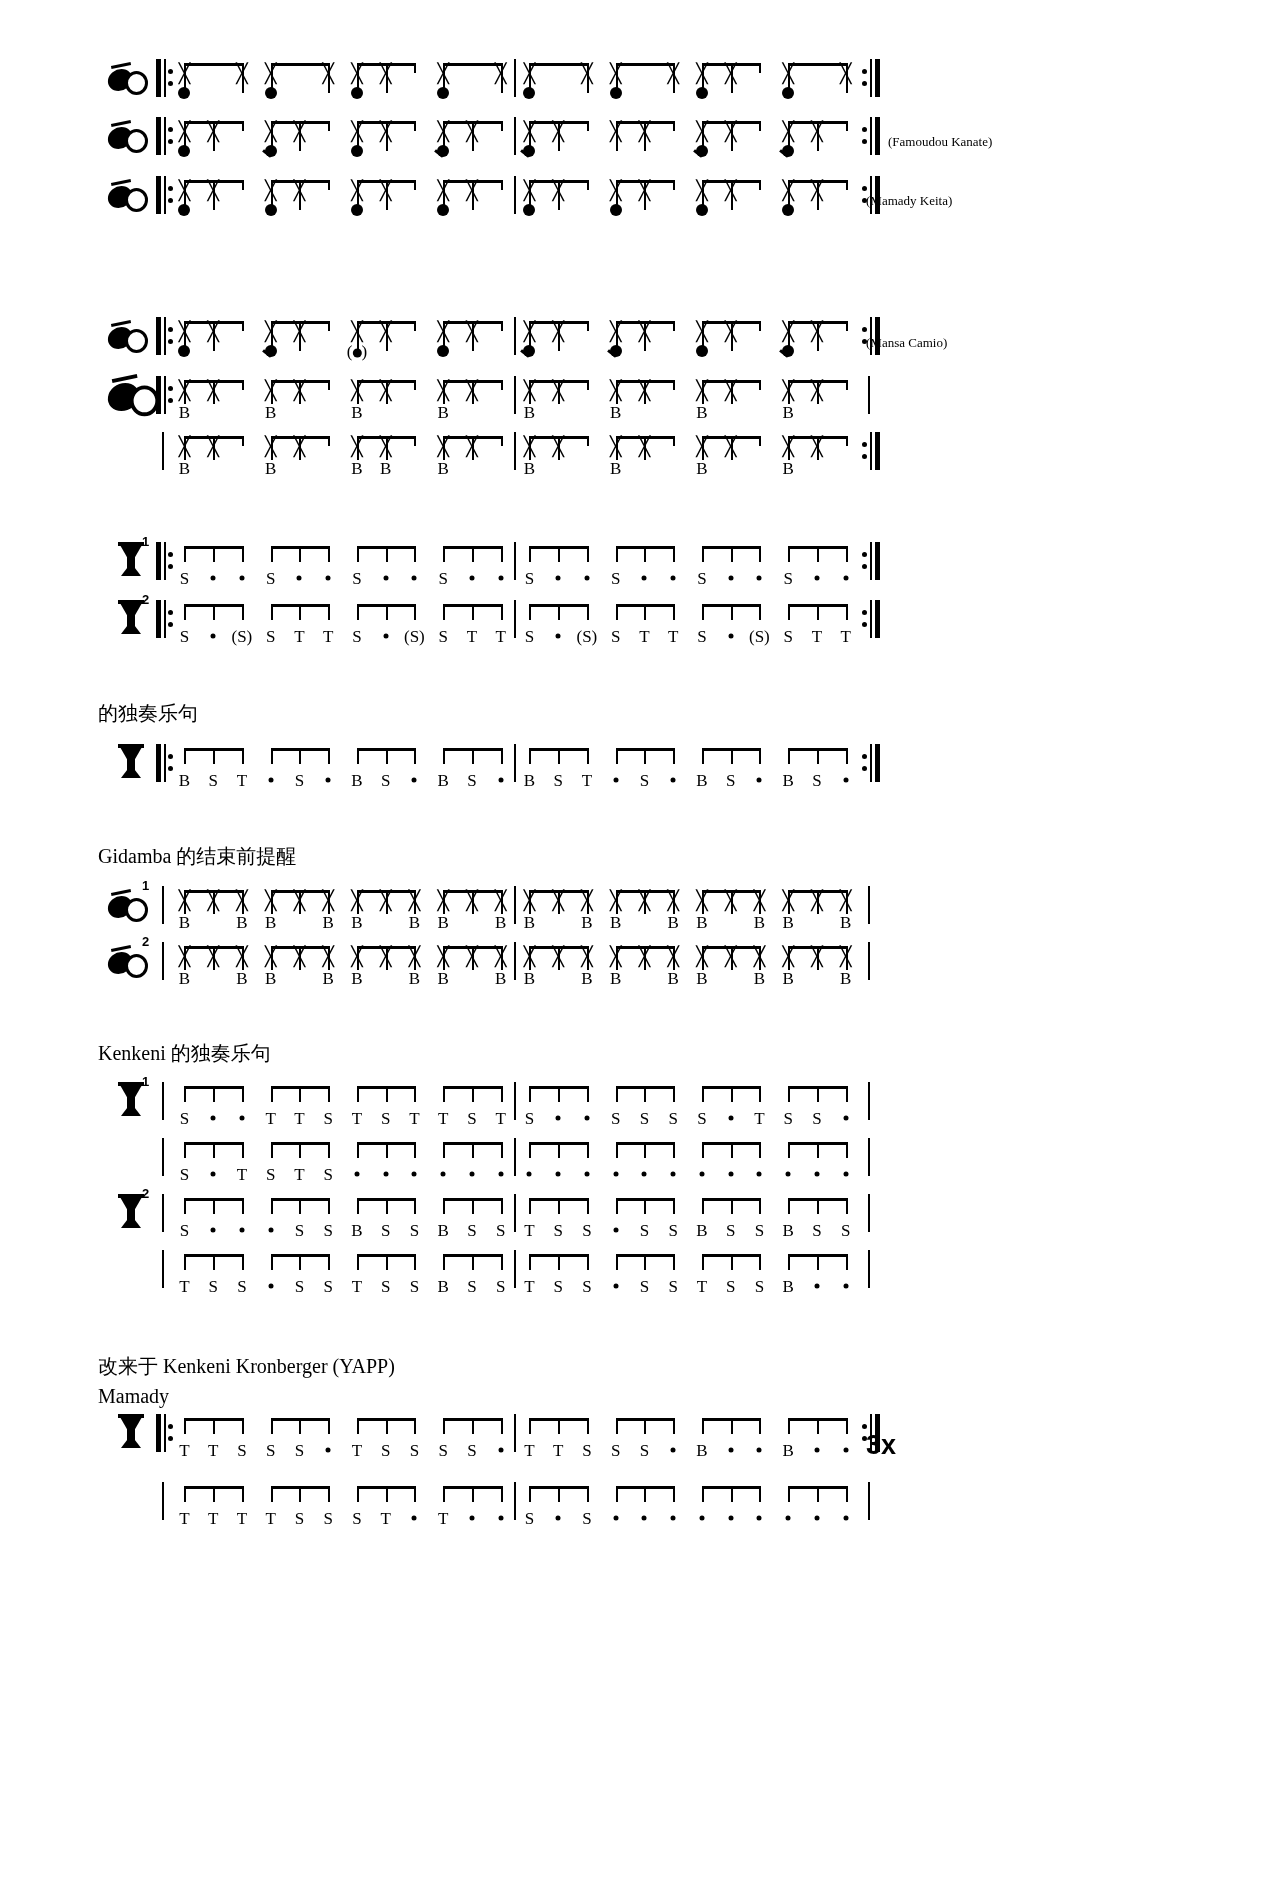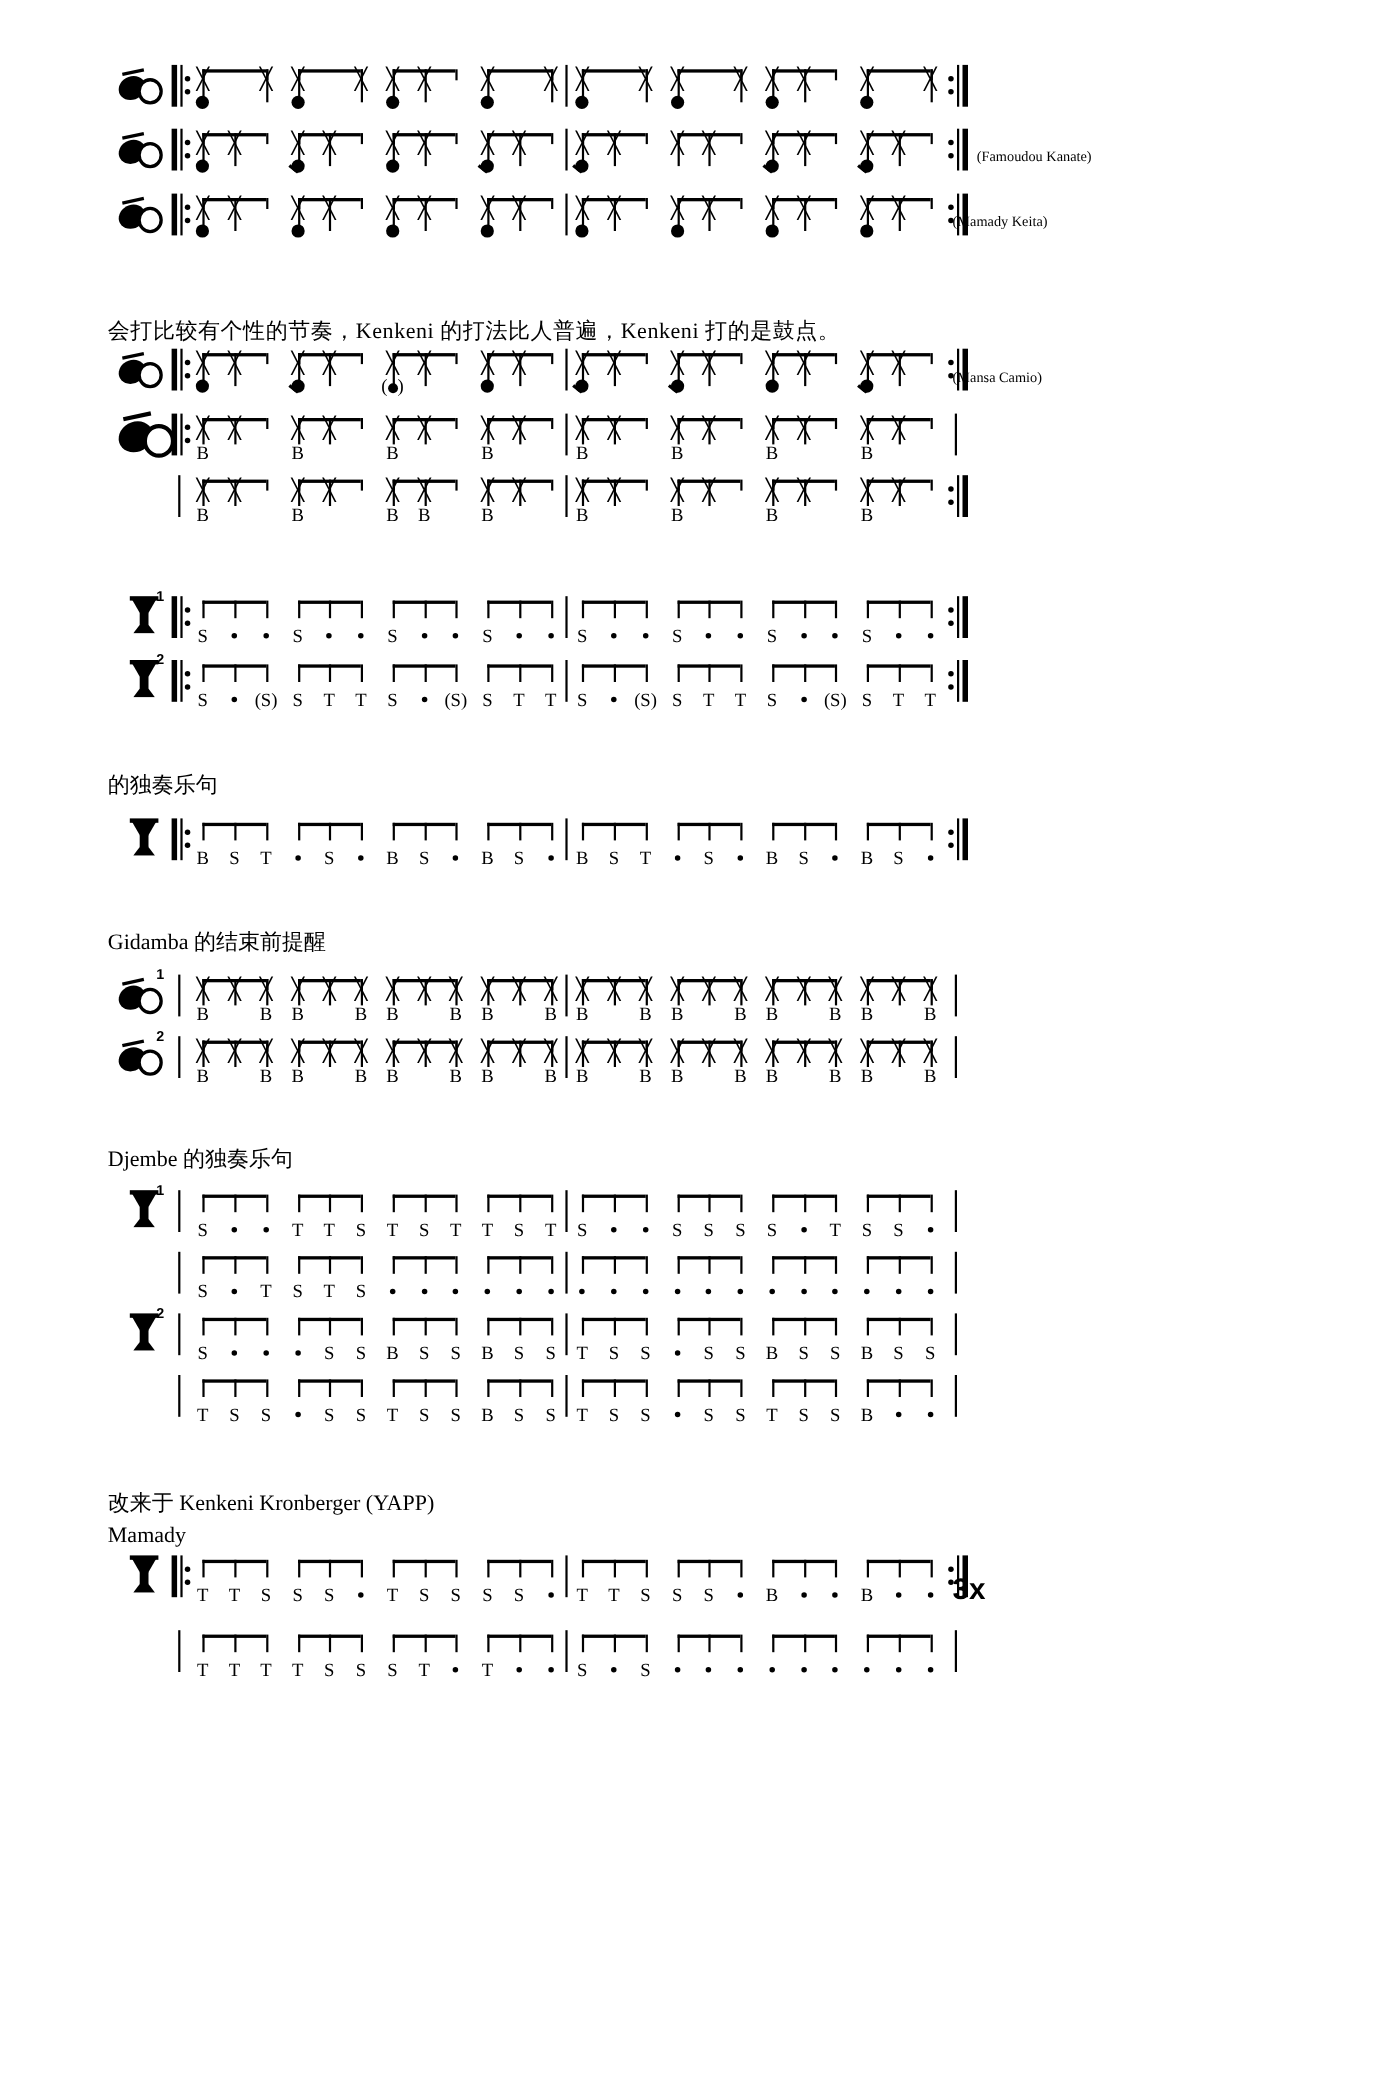--- a/index.html
+++ b/index.html
@@ -154,25 +154,24 @@
     position:absolute;
     width:5px;height:5px;border-radius:50%;background:#000;
     transform:translate(-50%,-50%);
   }
 </style>
 </head>
 <body>
 
 <div class="page">
 
-  <div class="para" style="left:98px;top:284px;">会打比较有个性的节奏，Kenkeni 的打法比人普遍，Kenkeni 打的是鼓点。</div>
 
   <div class="heading" style="left:98px;top:700px;">的独奏乐句</div>
   <div class="heading" style="left:98px;top:843px;">Gidamba 的结束前提醒</div>
-  <div class="heading" style="left:98px;top:1040px;">Djembe 的独奏乐句</div>
+  <div class="heading" style="left:98px;top:1040px;">Kenkeni 的独奏乐句</div>
   <div class="credit" style="left:98px;top:1353px;">改来于 Kenkeni Kronberger (YAPP)</div>
   <div class="credit" style="left:98px;top:1385px;">Mamady</div>
 
   <div class="sidelabel" style="left:888px;top:134px;">(Famoudou Kanate)</div>
   <div class="sidelabel" style="left:866px;top:193px;">(Mamady Keita)</div>
   <div class="sidelabel" style="left:866px;top:335px;">(Mansa Camio)</div>
 
   <div class="repeatx" style="left:866px;top:1430px;">3x</div>
 
   <div id="systems-root">

